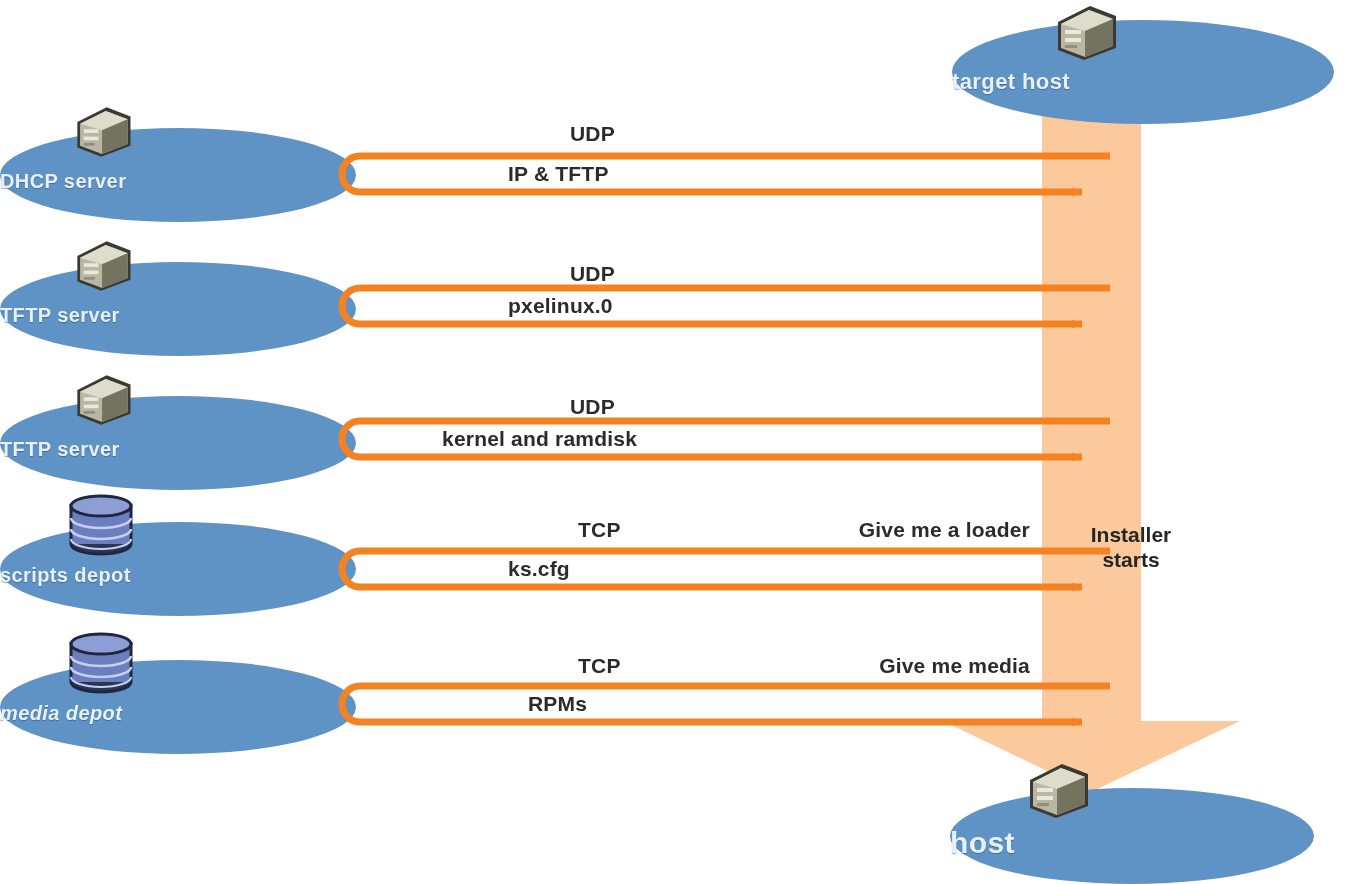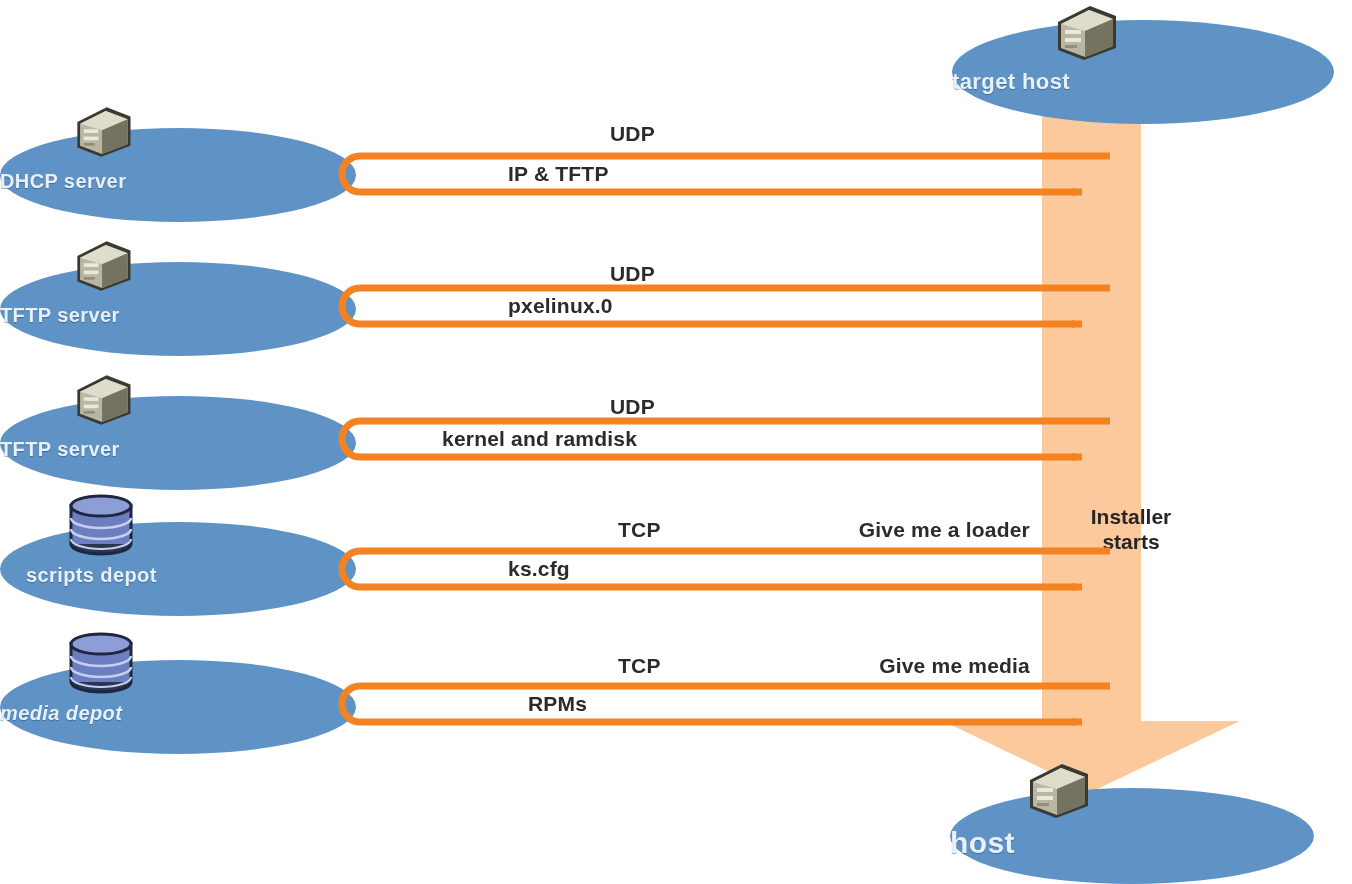--- a/index.html
+++ b/index.html
@@ -51,21 +51,21 @@
   }
   .lbl{
     position:absolute;
     color:#2b2b2b;
     font-weight:bold;
     letter-spacing:0.2px;
     line-height:1.15;
     white-space:pre-line;
     user-select:none;
   }
-  .lbl-proto{ font-size:21px;margin-left:40px; }
+  .lbl-proto{ font-size:21px; }
   .lbl-req{ font-size:21px; text-align:right; }
   .lbl-resp{ font-size:21px; }
   .installer-lbl{
     position:absolute;
     color:#262626;
     font-weight:bold;
     font-size:21px;
     line-height:1.18;
     text-align:center;
     white-space:pre-line;
@@ -110,21 +110,21 @@
       <polygon points="8,20 40,4 66,14 66,46 34,58 8,48" fill="#3a3a33"></polygon>
       <polygon points="11,22 39,8 63,17 63,44 35,55 11,46" fill="#b9b7a4"></polygon>
       <polygon points="11,22 39,8 63,17 35,29" fill="#dedccb"></polygon>
       <polygon points="35,29 63,17 63,44 35,55" fill="#74735f"></polygon>
       <rect x="15" y="28" width="16" height="4" fill="#f2f1e6" opacity=".85"></rect>
       <rect x="15" y="36" width="16" height="4" fill="#f2f1e6" opacity=".85"></rect>
       <rect x="15" y="43" width="12" height="3" fill="#8d8c78" opacity=".9"></rect>
     </g>
   </svg>
 
-  <div class="installer-lbl" style="left:1042px; top:505px; width:146px;padding-left:16px;">Installer
+  <div class="installer-lbl" style="left:1042px; top:523px; width:146px;padding-left:16px;">Installer
 starts</div>
 
   <div class="node" style="left:0px; top:128px; width:356px; height:94px; background:#5f93c6;">
     <div class="node-label" style="font-size:20px; transform:translateY(6px);">DHCP server</div>
   </div>
   <svg class="icon" style="left:70px; top:103px;" width="66" height="58" viewBox="0 0 72 62">
     <g>
       <polygon points="8,20 40,4 66,14 66,46 34,58 8,48" fill="#3a3a33"></polygon>
       <polygon points="11,22 39,8 63,17 63,44 35,55 11,46" fill="#b9b7a4"></polygon>
       <polygon points="11,22 39,8 63,17 35,29" fill="#dedccb"></polygon>
@@ -174,21 +174,21 @@
       <rect x="15" y="43" width="12" height="3" fill="#8d8c78" opacity=".9"></rect>
     </g>
   </svg>
   <svg class="conn-svg" width="1352" height="884" style="left:0; top:0;">
     <path d="M1110,421 L360,421 A 18 18 0 0 0 360,457 L1082,457" fill="none" stroke="#f58220" stroke-width="7" stroke-linecap="butt" marker-end="url(#ah)"></path>
   </svg>
   <div class="lbl lbl-proto" style="left:570px; top:395px;">UDP</div>
   <div class="lbl lbl-resp" style="left:442px; top:427px;">kernel and ramdisk</div>
 
   <div class="node" style="left:0px; top:522px; width:356px; height:94px; background:#5f93c6;">
-    <div class="node-label" style="font-size:20px; transform:translateY(6px);margin-left:26px;">scripts depot</div>
+    <div class="node-label" style="font-size:20px; transform:translateY(6px);">scripts depot</div>
   </div>
   <svg class="icon" style="left:62px; top:490px;" width="78" height="66" viewBox="0 0 78 66">
     <g>
       <ellipse cx="39" cy="54" rx="30" ry="10" fill="#2b3550"></ellipse>
       <rect x="9" y="16" width="60" height="38" fill="#6b7fc0"></rect>
       <path d="M9,16 L9,54 A30 10 0 0 0 69,54 L69,16 Z" fill="none" stroke="#1f2740" stroke-width="3"></path>
       <ellipse cx="39" cy="16" rx="30" ry="10" fill="#8d9ed6" stroke="#1f2740" stroke-width="3"></ellipse>
       <path d="M9,28 A30 10 0 0 0 69,28" fill="none" stroke="#c5cfee" stroke-width="2.6"></path>
       <path d="M9,39 A30 10 0 0 0 69,39" fill="none" stroke="#c5cfee" stroke-width="2.6"></path>
       <path d="M9,49 A30 10 0 0 0 69,49" fill="none" stroke="#c5cfee" stroke-width="2.2"></path>

